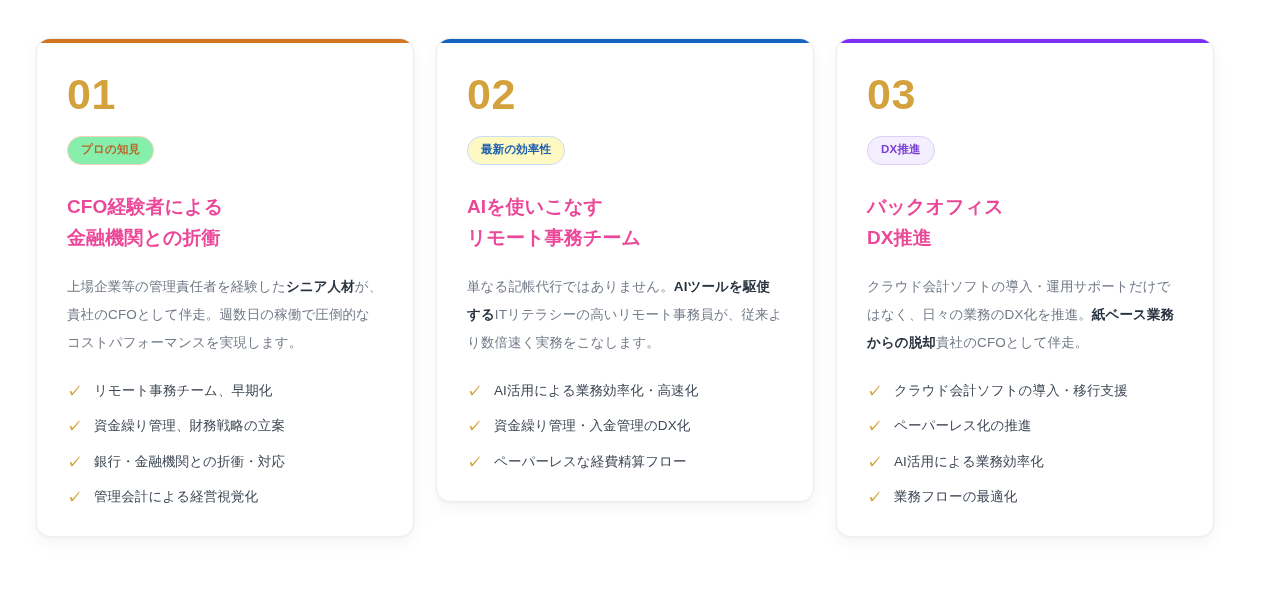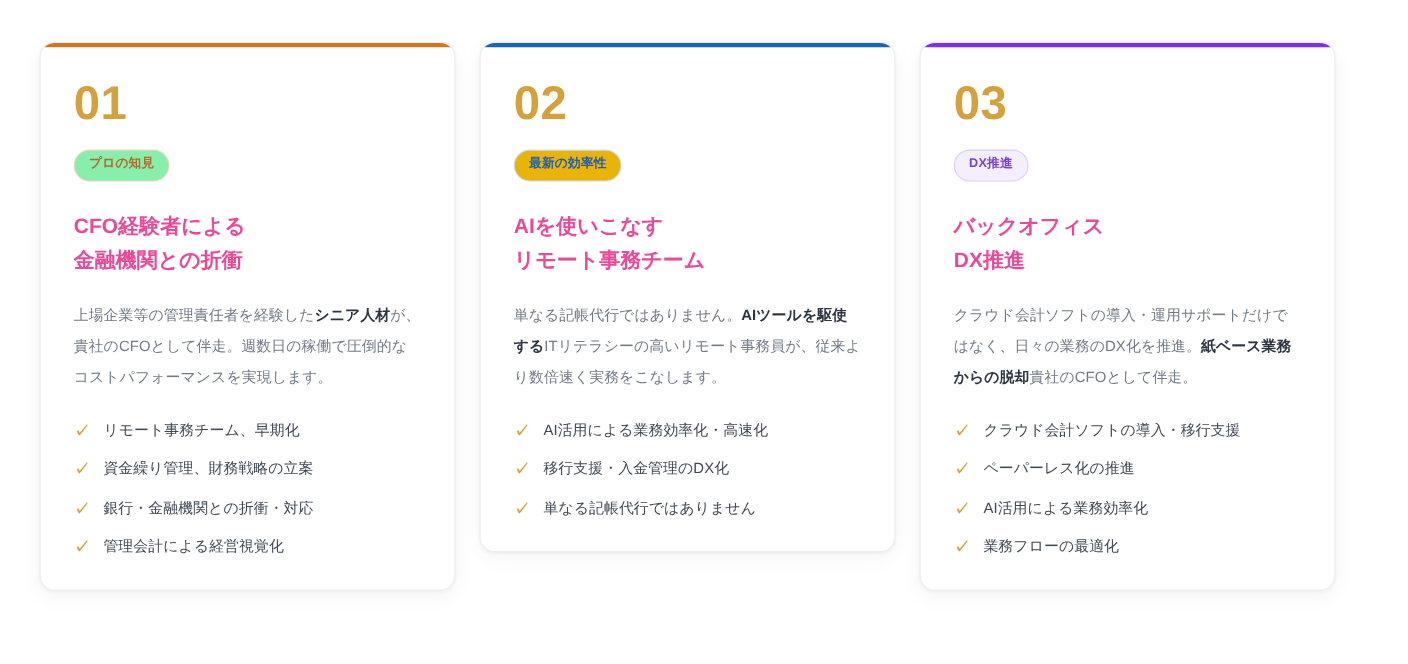--- a/index.html
+++ b/index.html
@@ -147,38 +147,38 @@
         </li>
         <li class="feature-item">
           <span class="check-icon" style="color: rgb(211, 162, 60);">✓</span>
           <span class="feature-text">管理会計による経営視覚化</span>
         </li>
       </ul>
     </div>
     <div class="card">
       <div class="card-accent" style="background: rgb(21, 101, 192);"></div>
       <div class="card-number">02</div>
-      <div><span class="badge" style="color: rgb(29, 95, 176); background: #eab308; border-color: rgb(201, 220, 245);">最新の効率性</span></div>
+      <div><span class="badge" style="color: rgb(29, 95, 176); background: #fef9c3; border-color: rgb(201, 220, 245);">最新の効率性</span></div>
       <h3 class="card-title">
         <div>AIを使いこなす</div>
         <div>リモート事務チーム</div>
       </h3>
       <p class="card-desc"><span>単なる記帳代行ではありません。</span><b>AIツールを駆使する</b><span>ITリテラシーの高いリモート事務員が、従来より数倍速く実務をこなします。</span></p>
       <ul class="feature-list">
         <li class="feature-item">
           <span class="check-icon" style="color: rgb(211, 162, 60);">✓</span>
           <span class="feature-text">AI活用による業務効率化・高速化</span>
         </li>
         <li class="feature-item">
           <span class="check-icon" style="color: rgb(211, 162, 60);">✓</span>
-          <span class="feature-text">移行支援・入金管理のDX化</span>
-        </li>
-        <li class="feature-item">
-          <span class="check-icon" style="color: rgb(211, 162, 60);">✓</span>
-          <span class="feature-text">単なる記帳代行ではありません</span>
+          <span class="feature-text">資金繰り管理・入金管理のDX化</span>
+        </li>
+        <li class="feature-item">
+          <span class="check-icon" style="color: rgb(211, 162, 60);">✓</span>
+          <span class="feature-text">ペーパーレスな経費精算フロー</span>
         </li>
       </ul>
     </div>
     <div class="card">
       <div class="card-accent" style="background: rgb(123, 47, 247);"></div>
       <div class="card-number">03</div>
       <div><span class="badge" style="color: rgb(123, 63, 212); background: rgb(244, 239, 255); border-color: rgb(221, 205, 247);">DX推進</span></div>
       <h3 class="card-title">
         <div>バックオフィス</div>
         <div>DX推進</div>

